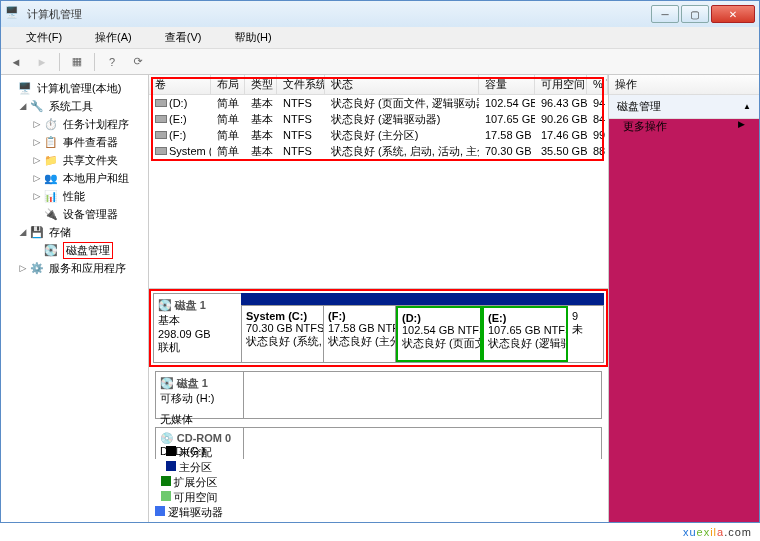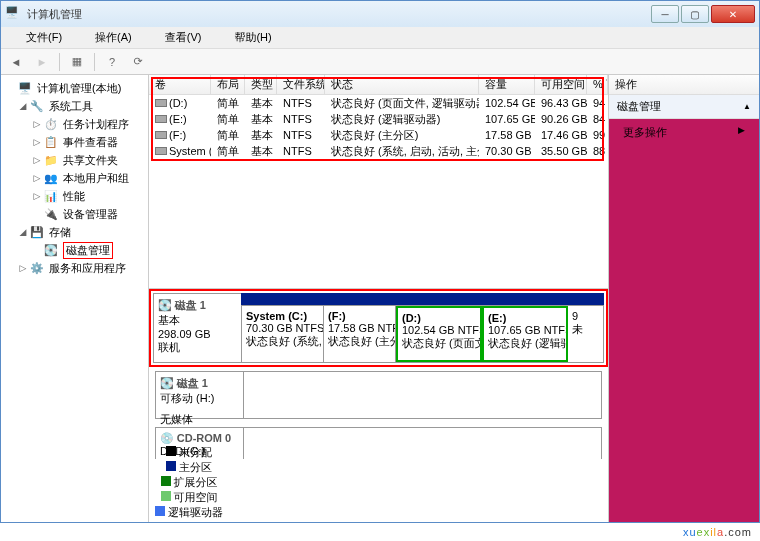--- a/index.html
+++ b/index.html
@@ -53,21 +53,21 @@
 .partbar { height:12px; background:#001f8b; }
 .disk0wrap { border:2px solid #f00; padding:2px; }
 .greenbox { border:2px solid #0a0; }
 
 .legend { position:absolute; bottom:2px; left:6px; display:flex; align-items:center;flex-direction:column; }
 .legend span.sw { width:10px; height:10px; display:inline-block; margin-right:3px; }
 
 .actions { width:150px; background:#be185d; }
 .actions-hd { height:20px; background:linear-gradient(#fdfdfd,#f0f0f0); padding:2px 6px; border-bottom:1px solid #ddd; }
 .actions-sub { padding:4px 8px; background:#eef3fa; border-bottom:1px solid #ddd; display:flex; justify-content:space-between; align-items:center; }
-.actions-item { padding:6px 14px; }
+.actions-item { padding:0 14px; }
 
 .watermark { position:absolute; right:8px; bottom:2px; font-size:14px; letter-spacing:1px; }
 .watermark .b { color:#1e73d8; } .watermark .g { color:#6ab82e; } .watermark .o { color:#f39c12; } .watermark .r { color:#e74c3c; }
 </style>
 </head>
 <body>
 
 <div class="window">
   <div class="titlebar">
     <span class="titlebar-icon">🖥️</span>

